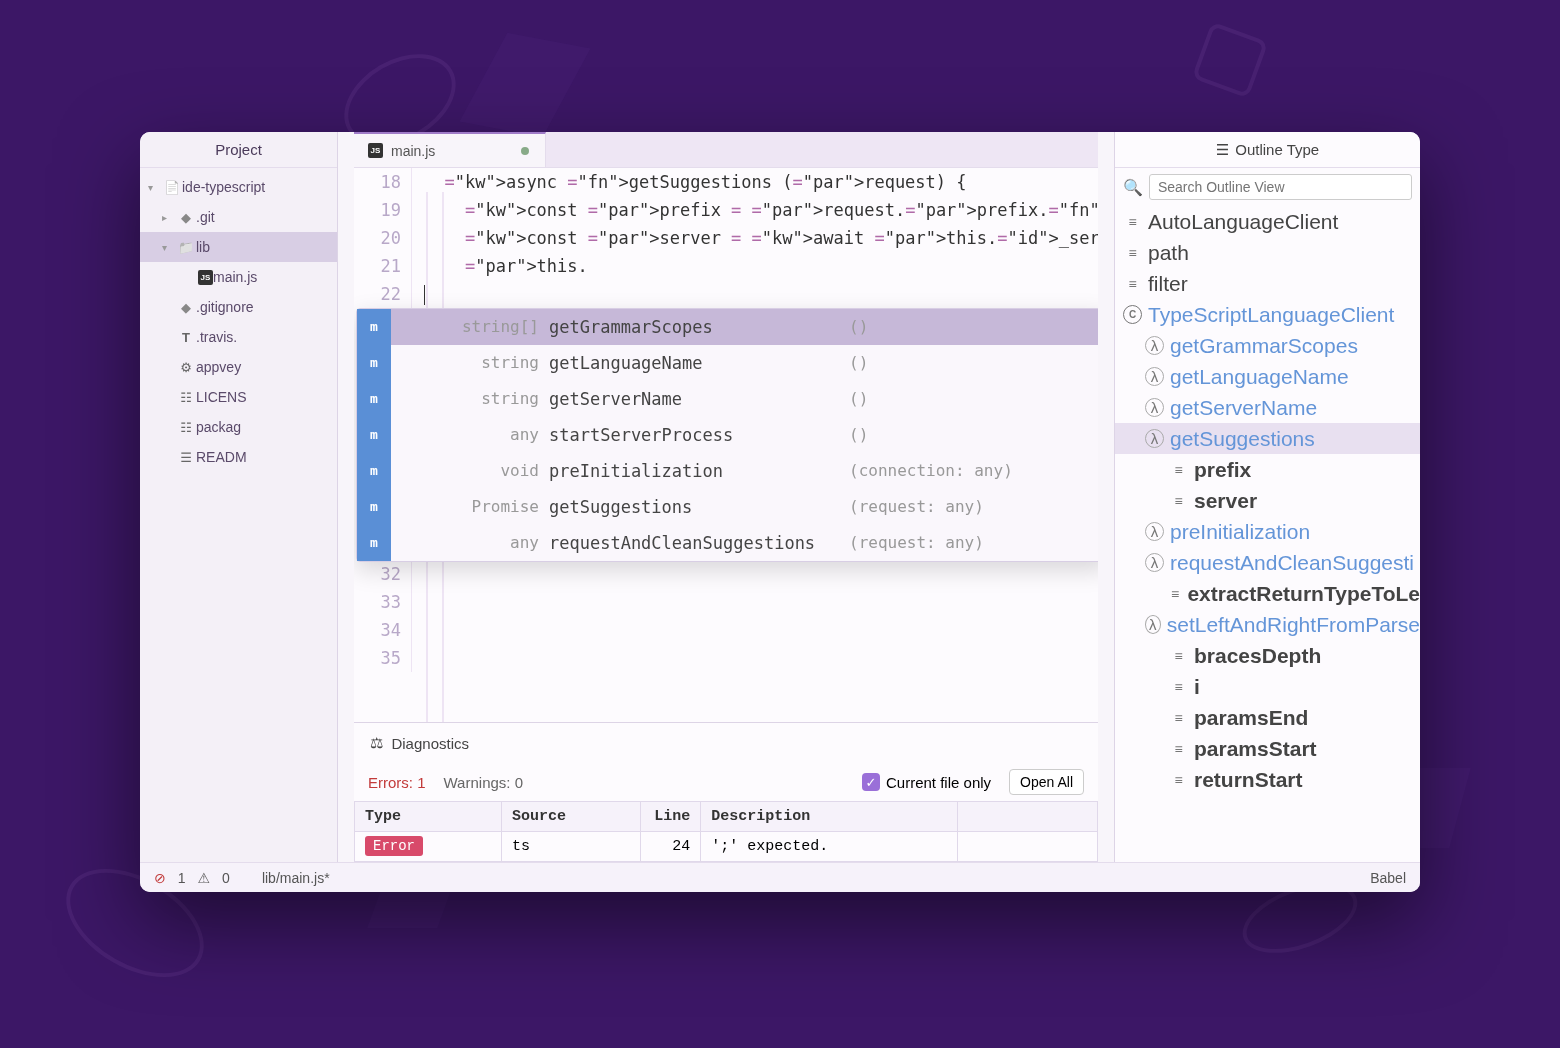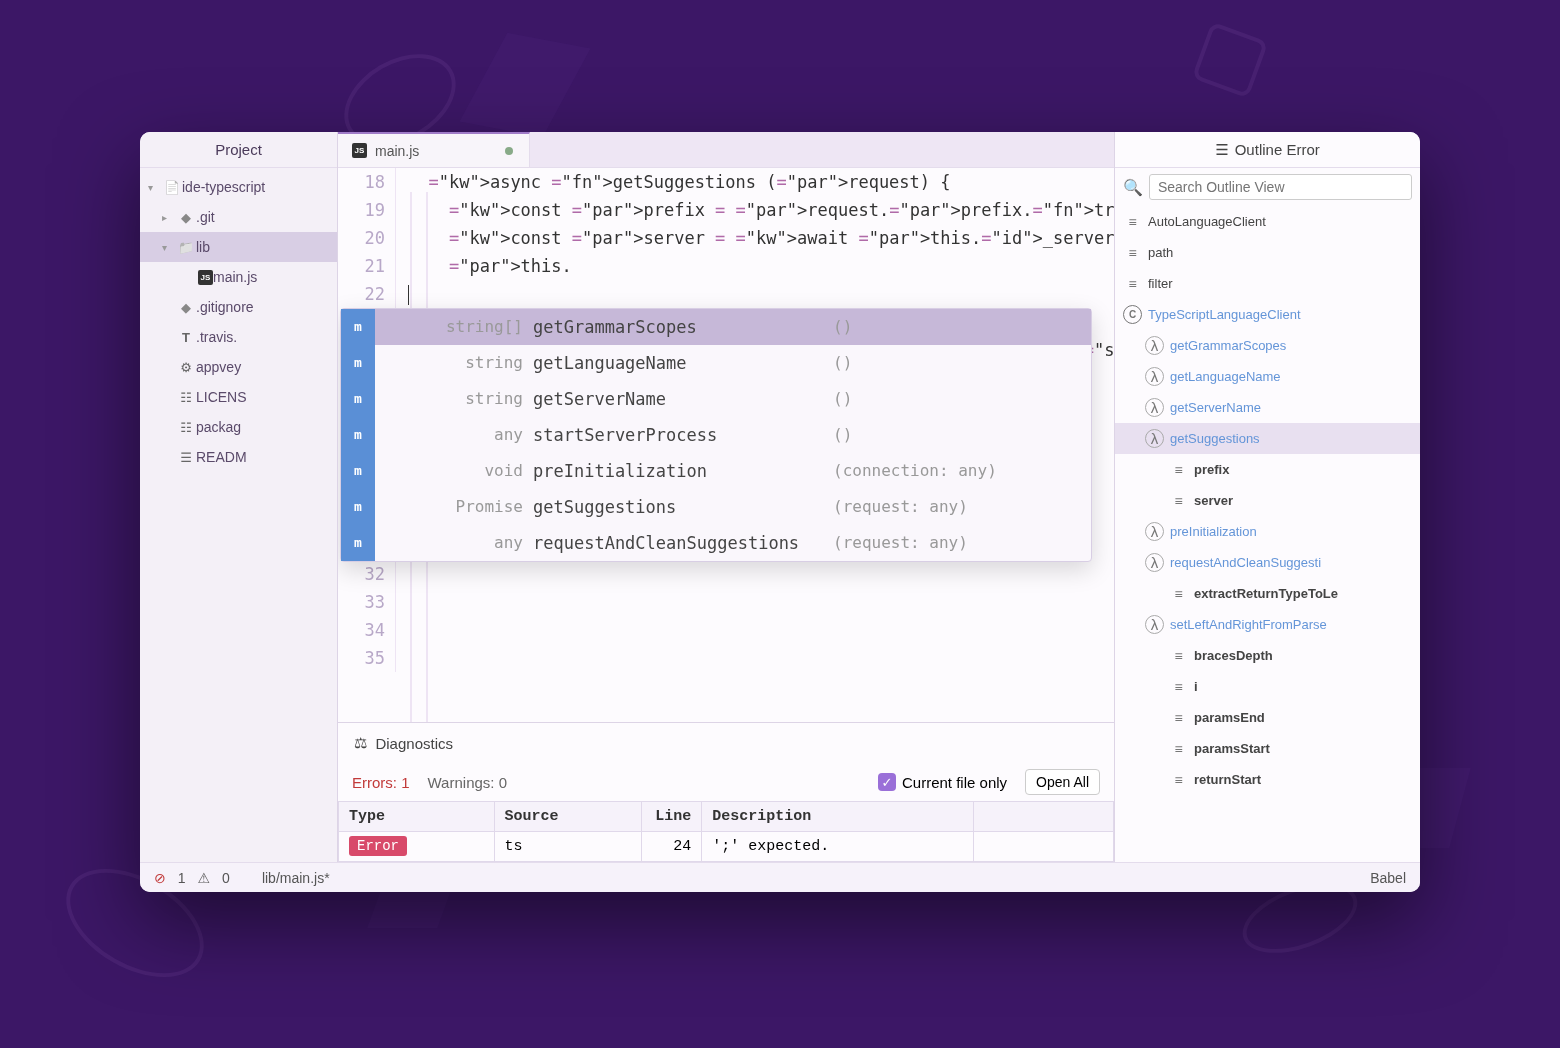--- a/index.html
+++ b/index.html
@@ -24,21 +24,21 @@
   position: absolute;
   top: 132px; left: 140px;
   width: 1280px; height: 760px;
   background: #f8f5fa;
   border-radius: 10px;
   box-shadow: 0 30px 80px rgba(0,0,0,0.5);
   display: flex;
   flex-direction: column;
   overflow: hidden;
 }
-.main-area { flex: 1; display: flex; overflow: hidden; }
+.main-area { flex: 1; display: flex; overflow: hidden; gap: 16px; }
 
 
 .project-panel { width: 198px; background: #f4f0f7; border-right: 1px solid #ddd4e6; display: flex; flex-direction: column; }
 .panel-header { height: 36px; line-height: 36px; text-align: center; font-size: 15px; color: #4a3a5a; border-bottom: 1px solid #e4dcec; }
 .tree { font-size: 14px; color: #5a4a6a; padding-top: 4px; }
 .tree-row { display: flex; align-items: center; height: 30px; padding-left: 8px; cursor: pointer; }
 .tree-row .chev { width: 14px; color: #999; font-size: 10px; }
 .tree-row .ticon { width: 20px; text-align: center; color: #666; font-size: 13px; }
 .tree-row.selected { background: #d8cee4; }
 .tree-row.d1 { padding-left: 22px; }
@@ -102,21 +102,21 @@
 .diag-table th, .diag-table td { border: 1px solid #e0d8ea; padding: 6px 10px; text-align: left; }
 .diag-table th { font-weight: 600; color: #333; background: #f6f2fa; }
 .diag-table .linecol { text-align: right; width: 60px; }
 .diag-badge { background: #d84a6a; color: #fff; padding: 2px 8px; border-radius: 3px; font-size: 14px; }
 
 
 .outline-panel { width: 306px; border-left: 1px solid #ddd4e6; background: #fdfbfe; display: flex; flex-direction: column; overflow: hidden; }
 .outline-head { height: 36px; display: flex; align-items: center; justify-content: center; gap: 6px; font-size: 15px; color: #444; border-bottom: 1px solid #e4dcec; }
 .outline-search { display: flex; align-items: center; height: 38px; padding: 0 8px; gap: 6px; }
 .outline-search input { flex: 1; height: 26px; border: 1px solid #ccc; border-radius: 3px; padding: 0 8px; font-size: 14px; background: #fff; }
-.outline-list { flex: 1; overflow: hidden; font-size: 13px; line-height: 30px; color: #444; }
+.outline-list { flex: 1; overflow: hidden; font-size: 21px; line-height: 30px; color: #444; }
 .ol-row { display: flex; align-items: center; height: 31px; padding-left: 8px; gap: 6px; white-space: nowrap; }
 .ol-row.d1 { padding-left: 30px; }
 .ol-row.d2 { padding-left: 54px; font-weight: bold; }
 .ol-icon { width: 19px; height: 19px; display: inline-flex; align-items: center; justify-content: center; font-size: 12px; color: #777; }
 .ol-icon.var::before { content: "≡"; font-size: 14px; }
 .ol-icon.cls { border: 1.5px solid #777; border-radius: 50%; font-size: 10px; font-weight: bold; }
 .ol-icon.cls::before { content: "C"; }
 .ol-icon.fn::before { content: "λ"; font-size: 15px; }
 .ol-icon.fn { border: 1px solid #aaa; border-radius: 50%; }
 .ol-link { color: #6495d8; }
@@ -267,21 +267,21 @@
                 <td></td>
               </tr>
             </tbody>
         </table>
       </div>
     </div>
 
     <div class="outline-panel">
       <div class="outline-head">
         <span>☰</span>
-        <span>Outline Error</span>
+        <span>Outline Type</span>
       </div>
       <div class="outline-search">
         <span>🔍</span>
         <input placeholder="Search Outline View" style="">
       </div>
       <div class="outline-list" id="outline-list">
           <div class="ol-row d0">
             <span class="ol-icon var"></span>
             <span class="">AutoLanguageClient</span>
           </div>

